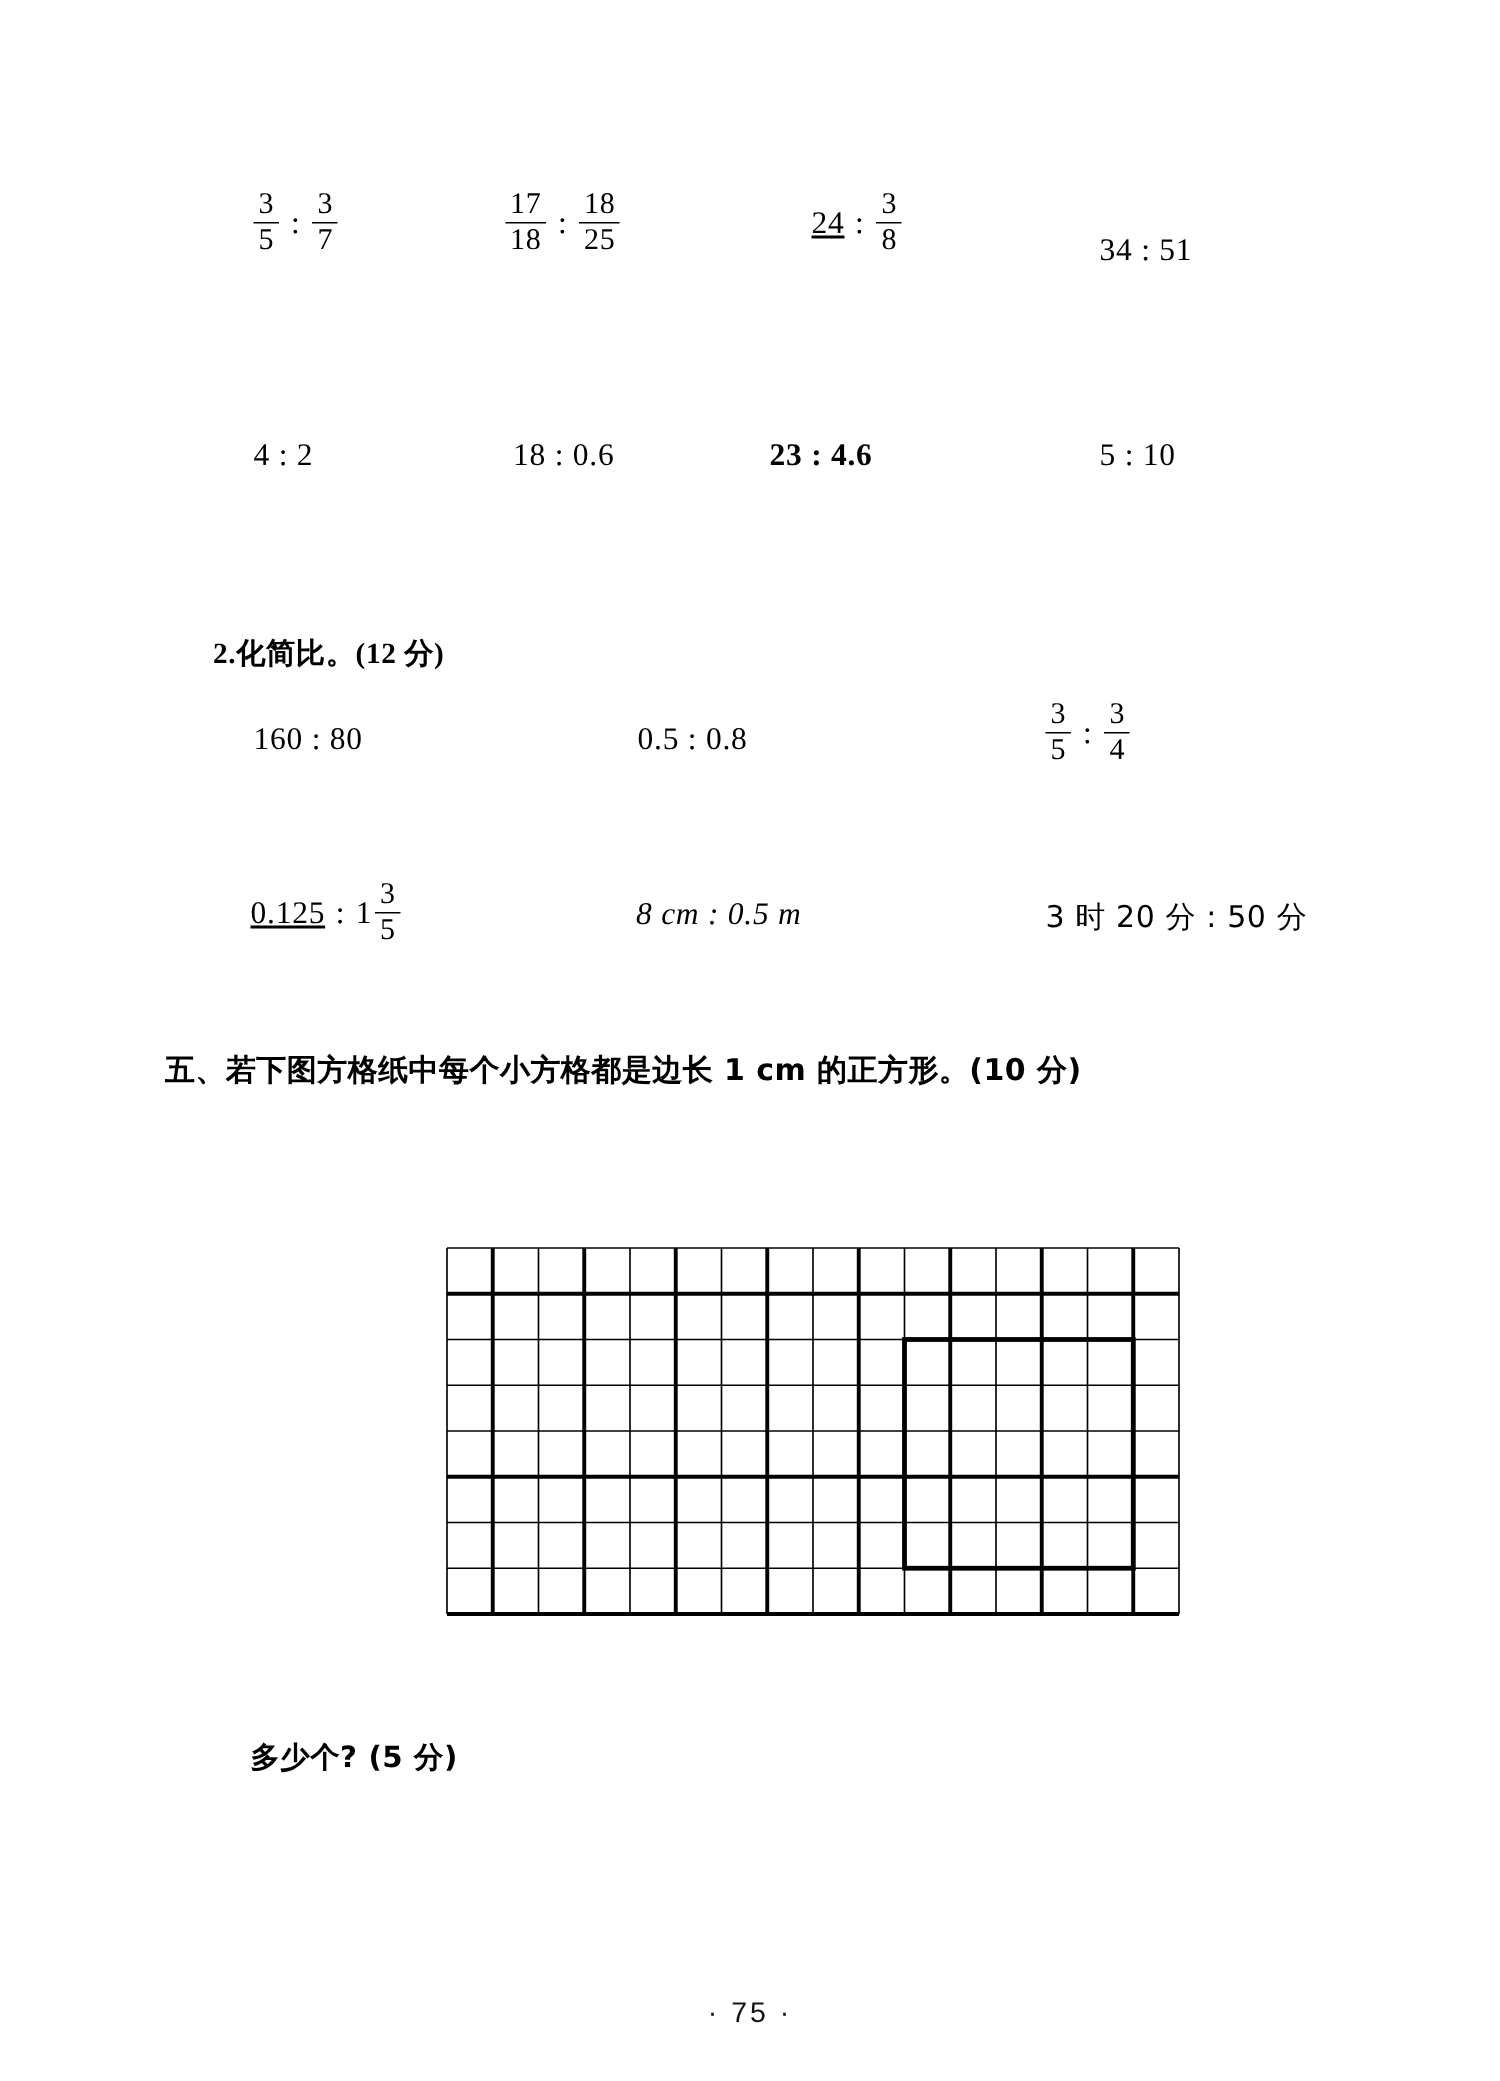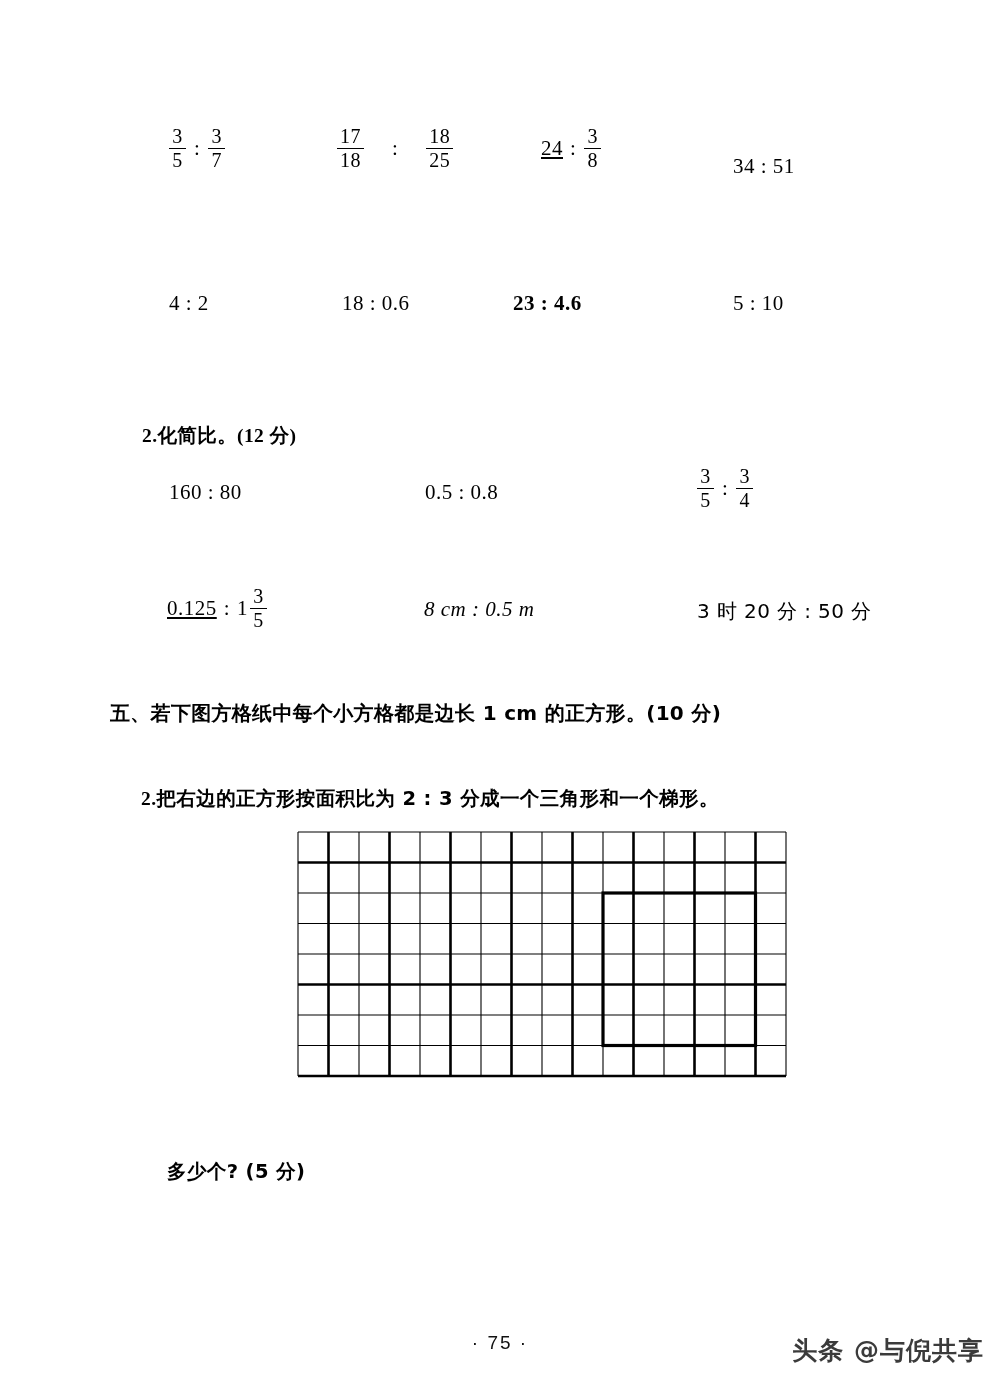--- a/index.html
+++ b/index.html
@@ -134,21 +134,21 @@
       <span class="bot">5</span>
     </span>
     <span class="colon">:</span>
     <span class="frac">
       <span class="top">3</span>
       <span class="bar"></span>
       <span class="bot">7</span>
     </span>
   </div>
 
-  <div class="expr" style="left:336px; top:126px;gap:20px;">
+  <div class="expr" style="left:336px; top:126px;">
     <span class="frac">
       <span class="top">17</span>
       <span class="bar"></span>
       <span class="bot">18</span>
     </span>
     <span class="colon">:</span>
     <span class="frac">
       <span class="top">18</span>
       <span class="bar"></span>
       <span class="bot">25</span>
@@ -205,23 +205,20 @@
       </span>
     </span>
   </div>
 
   <div class="expr" style="left:424px; top:597px;font-style:italic;">8 cm : 0.5 m</div>
   <div class="cn" style="left:697px; top:598px; font-size:20px;">3 时 20 分 : 50 分</div>
 
   <div class="sec-head" style="left:110px; top:700px;">五、若下图方格纸中每个小方格都是边长 1 cm 的正方形。(10 分)</div>
 
 
-  <div class="cn bold" style="left:141px; top:785px;">
-    <span class="item-no">2.</span><span>把右边的正方形按面积比为 2 : 3 分成一个三角形和一个梯形。</span>
-  </div>
 
   <div id="grid-wrap">
     <svg id="grid-svg" width="494" height="250" viewBox="0 0 494 250" xmlns="http://www.w3.org/2000/svg">
       <g id="grid-lines">
           <line x1="3" y1="3" x2="3" y2="247" stroke="#000000" stroke-width="1.1"></line>
           <line x1="33.5" y1="3" x2="33.5" y2="247" stroke="#000000" stroke-width="2.6"></line>
           <line x1="64" y1="3" x2="64" y2="247" stroke="#000000" stroke-width="1.1"></line>
           <line x1="94.5" y1="3" x2="94.5" y2="247" stroke="#000000" stroke-width="2.6"></line>
           <line x1="125" y1="3" x2="125" y2="247" stroke="#000000" stroke-width="1.1"></line>
           <line x1="155.5" y1="3" x2="155.5" y2="247" stroke="#000000" stroke-width="2.6"></line>
@@ -247,15 +244,14 @@
           <line x1="3" y1="247" x2="491" y2="247" stroke="#000000" stroke-width="2.6"></line>
         </g>
       <rect id="bold-square" fill="none" stroke="#000" stroke-width="3.2" x="308" y="64" width="152.5" height="152.5"></rect>
     </svg>
   </div>
 
 
   <div class="cn bold" style="left:167px; top:1158px;">多少个? (5 分)</div>
 
   <div class="page-number">· 75 ·</div>
-  <div class="watermark">头条 @与倪共享</div>
 
 </div>
 
 </body></html>

